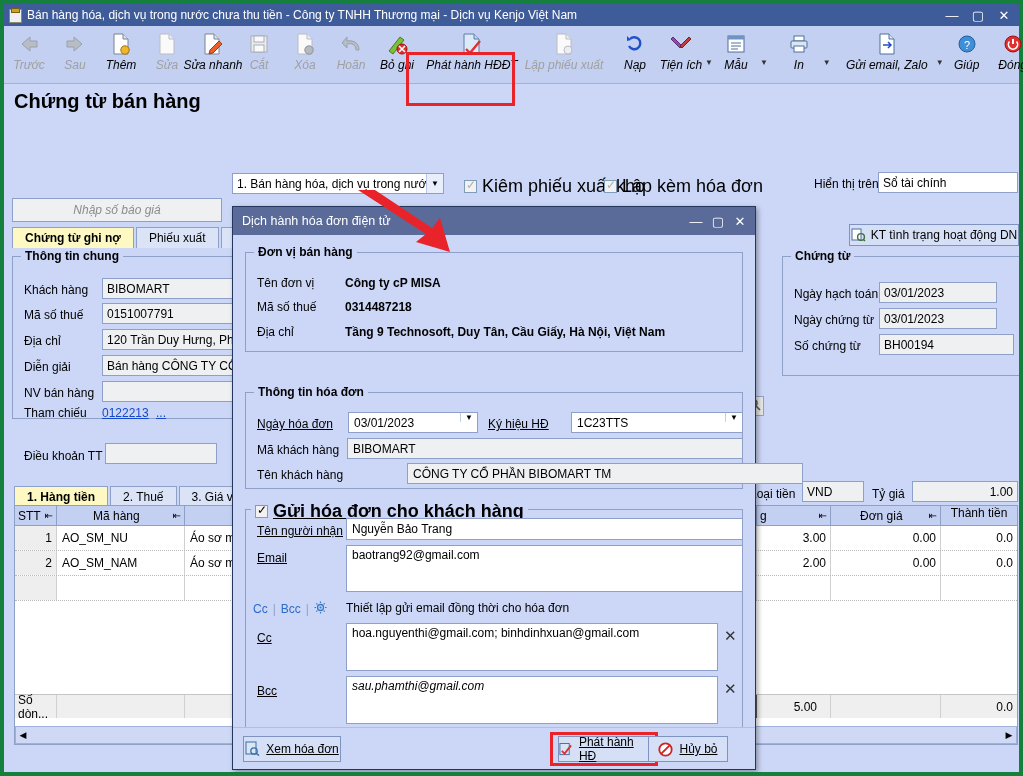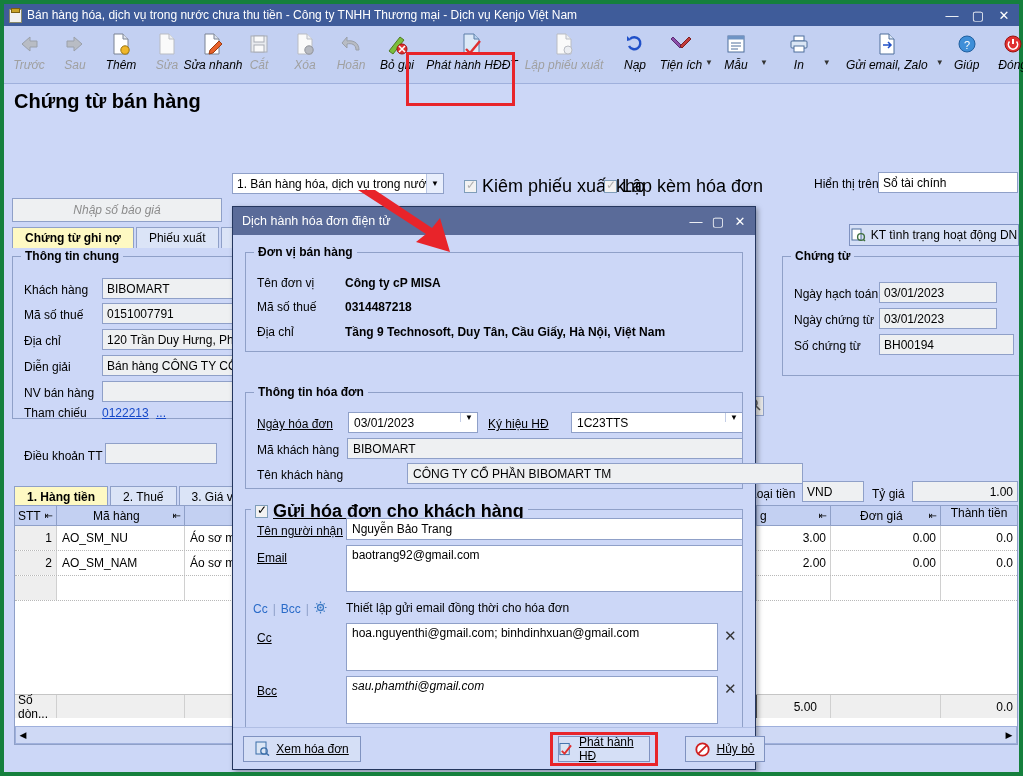--- a/index.html
+++ b/index.html
@@ -592,40 +592,40 @@
         <div style="position:absolute; left:491px; top:392px; font-size:15px; color:#333;">✕</div>
 
         <div class="lbl-s ul1" style="position:absolute; left:24px; top:449px;">Bcc</div>
         <div class="dfld" style="position:absolute; left:113px; top:441px; width:372px; height:48px;font-style:italic;">sau.phamthi@gmail.com</div>
         <div style="position:absolute; left:491px; top:445px; font-size:15px; color:#333;">✕</div>
 
         <div style="position:absolute; left:113px; top:495px; color:#e03030; font-size:12px;">Các Email cách nhau bởi dấu ;</div>
       </div>
 
       <div id="dlg-footer">
-        <div class="btn" style="width:118px; height:26px; gap:6px;">
+        <div class="btn" style="width:98px; height:26px; gap:6px;">
           <svg width="15" height="15" viewBox="0 0 15 15">
               <rect x="1" y="1" width="10" height="12" fill="#dbe6f5" stroke="#3b6ea8"></rect>
               <circle cx="9" cy="10" r="3.2" fill="none" stroke="#3b6ea8" stroke-width="1.3"></circle>
               <path d="M11.3 12.3 L14 14.6" stroke="#3b6ea8" stroke-width="1.4"></path>
             </svg>
           <span class="ul1">Xem hóa đơn</span>
         </div>
 
         <div id="dlg-btn-highlight"></div>
 
         <div class="btn" style="position:absolute; left:325px; top:8px; width:92px; height:26px; gap:6px;">
           <svg width="15" height="15" viewBox="0 0 15 15">
               <rect x="1" y="1" width="10" height="12" fill="#dbe6f5" stroke="#3b6ea8"></rect>
               <path d="M3 9 L6 12 L13 3" stroke="#e03030" stroke-width="2" fill="none"></path>
             </svg>
           <span class="ul1">Phát hành HĐ</span>
         </div>
 
-        <div class="btn" style="position:absolute; left:452px; top:8px; width:80px; height:26px; gap:6px;">
+        <div class="btn" style="position:absolute; left:415px; top:8px; width:80px; height:26px; gap:6px;">
           <svg width="15" height="15" viewBox="0 0 15 15">
               <circle cx="7.5" cy="7.5" r="6.2" fill="#fff" stroke="#d02020" stroke-width="1.8"></circle>
               <path d="M3.3 11.7 L11.7 3.3" stroke="#d02020" stroke-width="1.8"></path>
             </svg>
           <span class="ul1">Hủy bỏ</span>
         </div>
       </div>
     </div>
 
     <svg id="red-arrow" viewBox="0 0 120 64">

